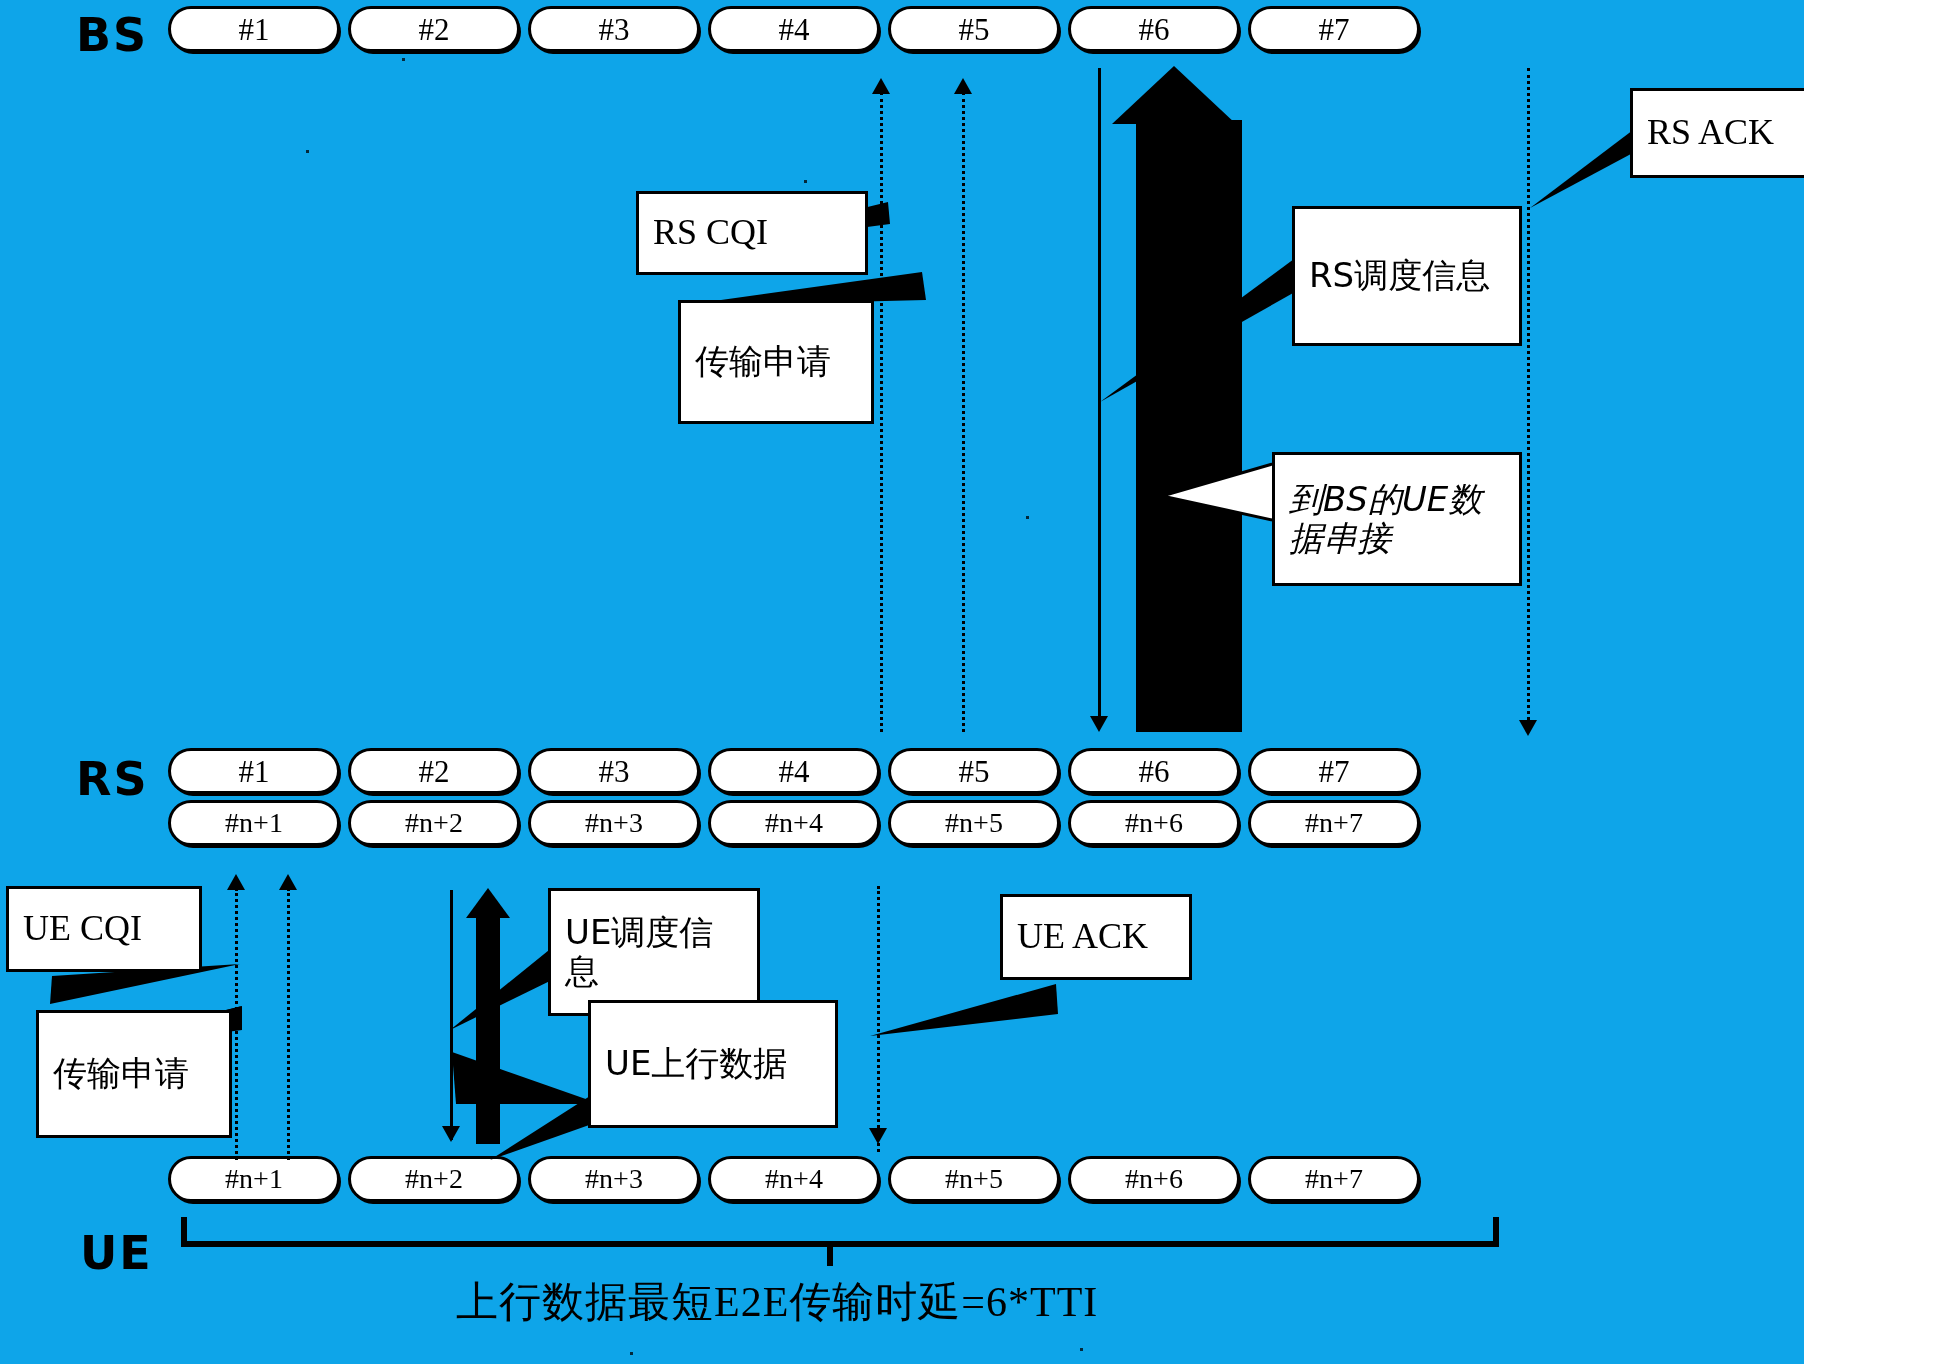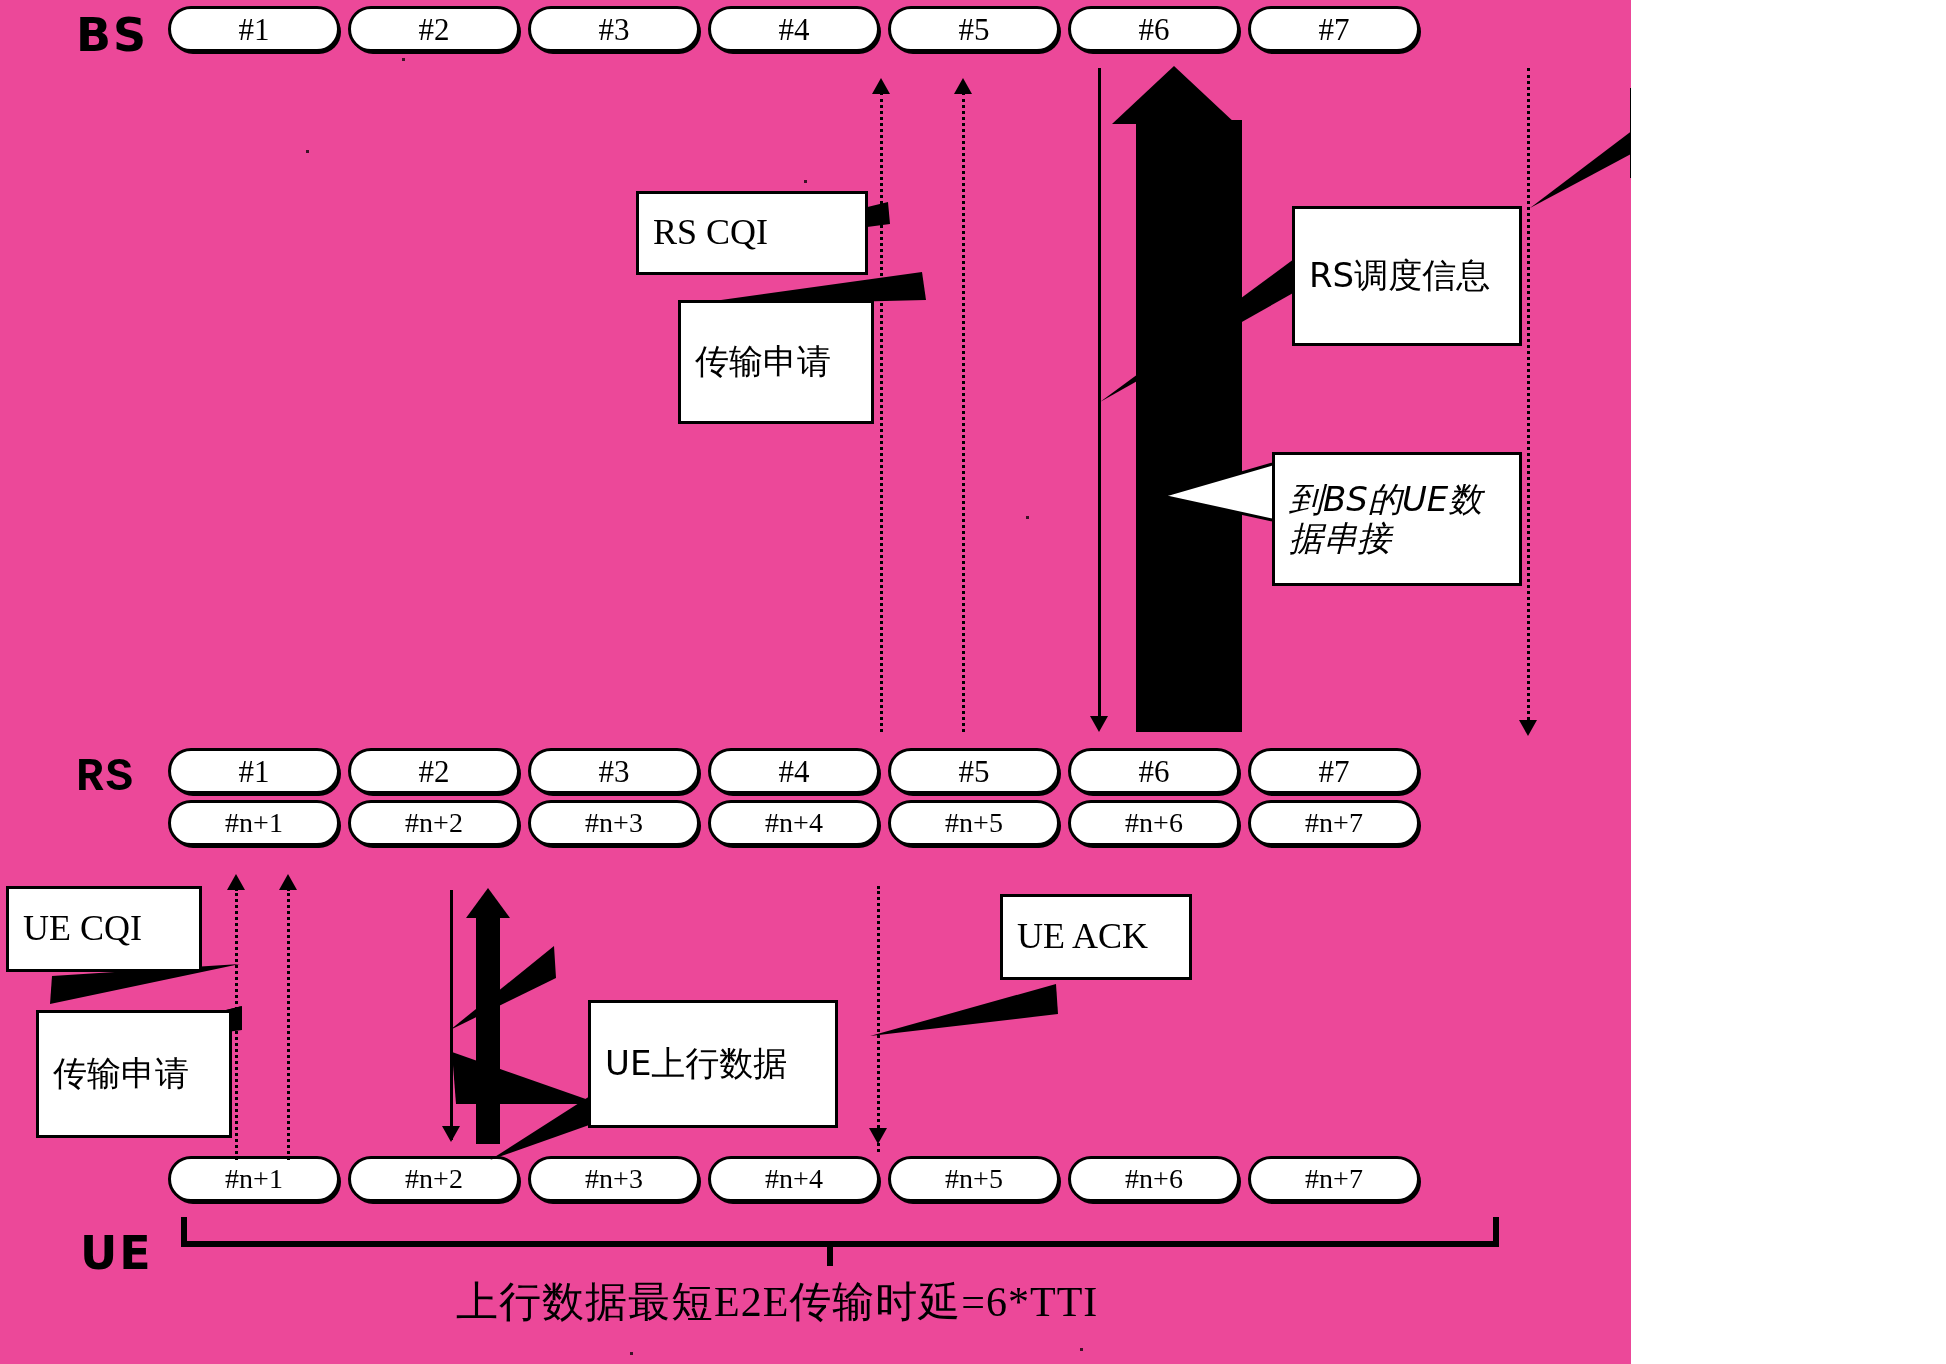--- a/index.html
+++ b/index.html
@@ -6,23 +6,23 @@
     margin: 0;
     padding: 0;
     background: #ffffff;
   }
   body {
     font-family: "Liberation Serif", "DejaVu Serif", serif;
     color: #000000;
   }
   #canvas {
     position: relative;
-    width: 1631px;
+    width: 1804px;
     height: 1364px;
-    background: #ec4899;
+    background: #0ea5e9;
     overflow: hidden;
   }
 
   
   .row-label {
     position: absolute;
     font-family: "DejaVu Sans", sans-serif;
     font-weight: bold;
     font-size: 46px;
     letter-spacing: 2px;
@@ -205,21 +205,21 @@
 
   <div class="leader" style="left:1500px; top:96px; width:200px; height:130px;">
     <svg width="200" height="130" viewBox="0 0 200 130">
       <path d="M30,112 L170,6 L172,36 Z" fill="#000"></path>
     </svg>
   </div>
   <div class="callout" style="left:1630px; top:88px; width:246px; height:90px;">
     <span class="txt">RS ACK</span>
   </div>
 
-  <div class="row-label" style="left:76px; top:752px;font-family:Liberation Mono, monospace;">RS</div>
+  <div class="row-label" style="left:76px; top:752px;">RS</div>
 
   <div class="slot" style="left:168px; top:748px; width:172px;">#1</div>
   <div class="slot" style="left:348px; top:748px; width:172px;">#2</div>
   <div class="slot" style="left:528px; top:748px; width:172px;">#3</div>
   <div class="slot" style="left:708px; top:748px; width:172px;">#4</div>
   <div class="slot" style="left:888px; top:748px; width:172px;">#5</div>
   <div class="slot" style="left:1068px; top:748px; width:172px;">#6</div>
   <div class="slot" style="left:1248px; top:748px; width:172px;">#7</div>
 
   <div class="slot" style="left:168px; top:800px; width:172px; font-size:28px;">#n+1</div>
@@ -262,20 +262,23 @@
   </div>
   <div class="callout cjk" style="left:36px; top:1010px; width:196px; height:128px;">
     <span class="txt">传输申请</span>
   </div>
 
   <div class="leader" style="left:448px; top:940px; width:160px; height:120px;">
     <svg width="160" height="120" viewBox="0 0 160 120">
       <path d="M2,90 L106,6 L108,38 Z" fill="#000"></path>
     </svg>
   </div>
+  <div class="callout cjk" style="left:548px; top:888px; width:212px; height:128px;">
+    <span class="txt">UE调度信息</span>
+  </div>
 
   <div class="leader" style="left:450px; top:1048px; width:190px; height:130px;">
     <svg width="190" height="130" viewBox="0 0 190 130">
       <path d="M2,4 L150,56 L6,56 Z" fill="#000"></path>
       <path d="M40,112 L140,48 L142,76 Z" fill="#000"></path>
     </svg>
   </div>
   <div class="callout cjk" style="left:588px; top:1000px; width:250px; height:128px;">
     <span class="txt">UE上行数据</span>
   </div>

